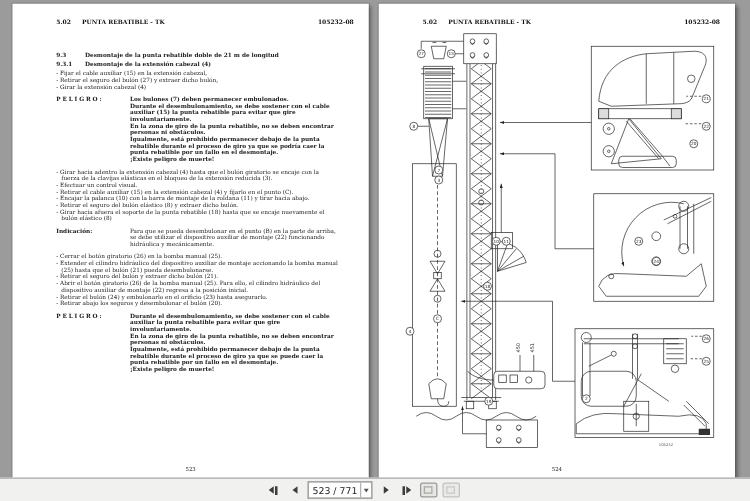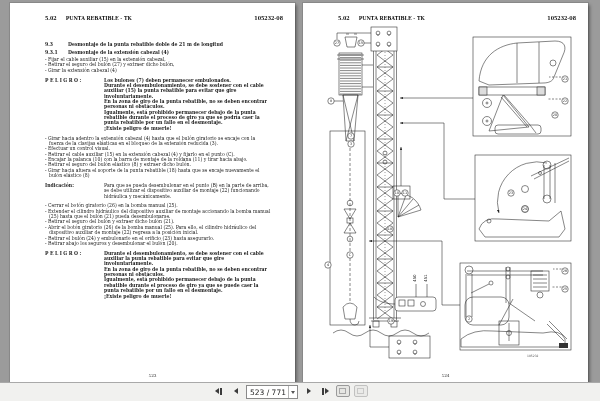--- a/index.html
+++ b/index.html
@@ -26,21 +26,21 @@
   .callout{display:flex}
   .clabel{flex:0 0 118px;font-weight:bold}
   .spaced{letter-spacing:3px}
   .callout .cbody{width:352px}
   .danger .cbody{font-weight:bold}
   
   .diagram{position:absolute;left:0;top:0;width:285px;height:381px}
   
   .toolbar{position:absolute;left:0;right:0;bottom:0;height:18px;background:#f1f1ef;
            border-top:1px solid #a9a9a9}
-  .nav{position:absolute;left:212px;top:2px;height:14px;display:flex;gap:4px}
+  .nav{position:absolute;left:212px;top:2px;height:14px;display:flex;align-items:center;gap:4px}
   .nav-btn{width:13px;height:12px;display:flex;align-items:center;justify-content:center;gap:1px;cursor:default}
   .t-l{width:0;height:0;border-top:3.2px solid transparent;border-bottom:3.2px solid transparent;
        border-right:4.6px solid #3c3c3c}
   .t-r{width:0;height:0;border-top:3.2px solid transparent;border-bottom:3.2px solid transparent;
        border-left:4.6px solid #3c3c3c}
   .vbar{width:1.6px;height:7px;background:#3c3c3c}
   .page-combo{width:50px;height:12px;background:#fff;border:1px solid #8a8a8a;
               display:flex;align-items:center;font-family:"DejaVu Sans",sans-serif;
               font-size:7.5px;color:#222}
   .page-combo .val{flex:1;padding-left:3px;white-space:nowrap;overflow:hidden}

